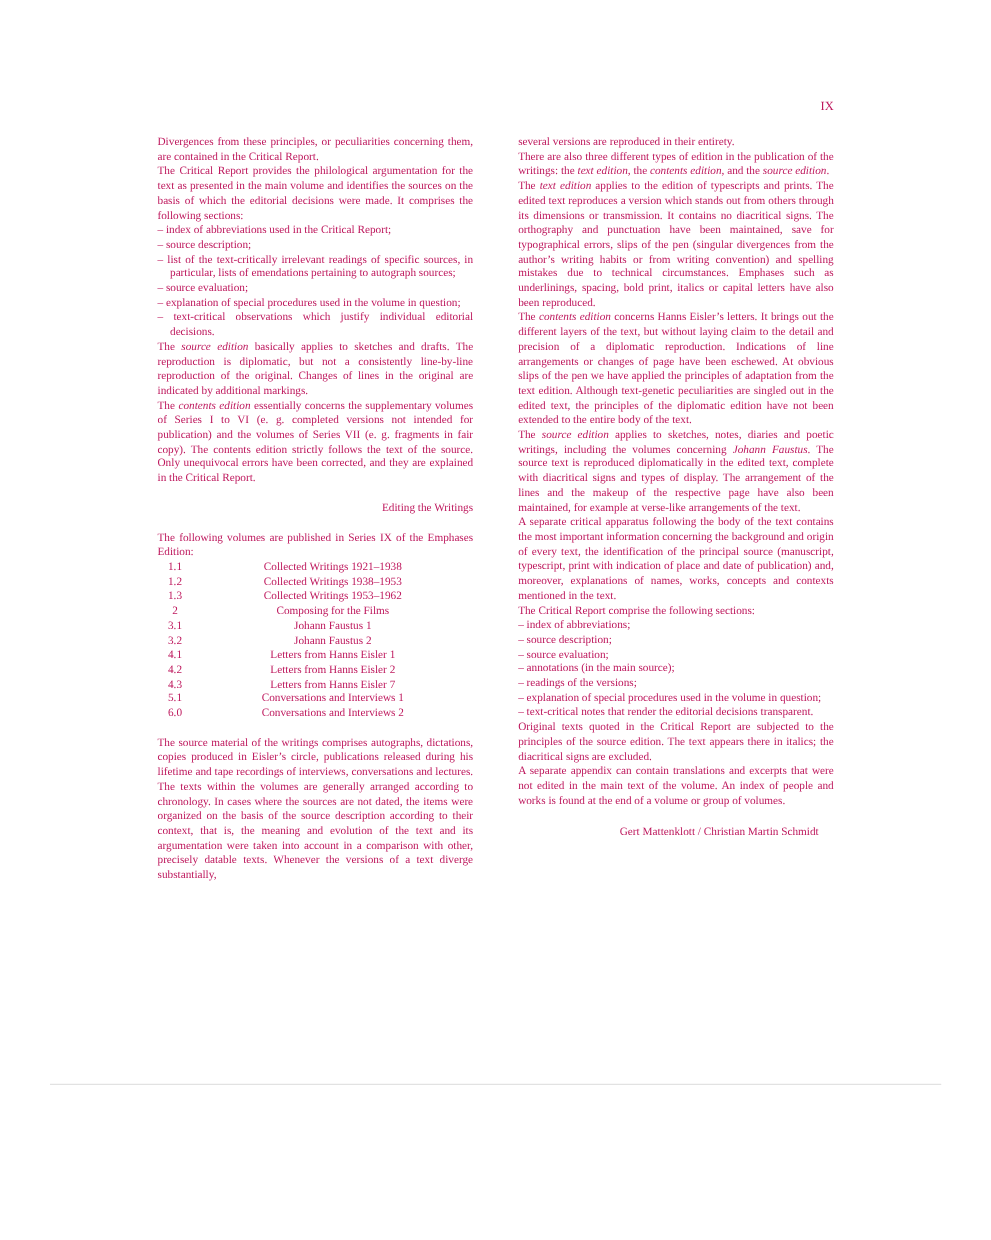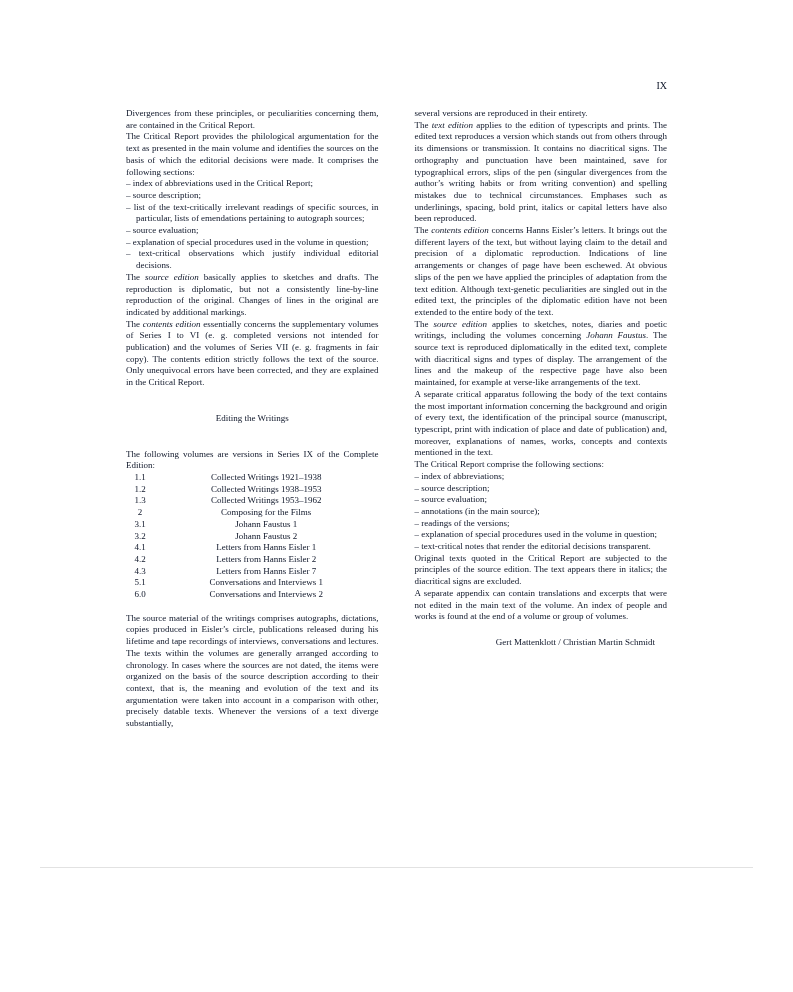--- a/index.html
+++ b/index.html
@@ -6,21 +6,21 @@
     margin: 0;
     padding: 0;
     background: #ffffff;
   }
   .page {
     position: relative;
     width: 793px;
     height: 870px;
     background: #ffffff;
     font-family: "Liberation Serif", "DejaVu Serif", serif;
-    color: #0f172a;
+    color: #be185d;
     overflow: hidden;
   }
   .scan-edge {
     position: absolute;
     left: 40px;
     right: 40px;
     bottom: 2px;
     height: 1px;
     background: #e2e2e2;
   }
@@ -43,22 +43,22 @@
   .col {
     width: 259px;
     font-size: 9px;
     line-height: 11.7px;
     text-align: justify;
   }
   .para {
     margin: 0;
   }
   .heading {
-    margin: 24px 0;
-    text-align: center;
+    margin: 12px 0;
+    text-align: right;
   }
   .dash-list {
     margin: 0;
   }
   .dash-item {
     padding-left: 10px;
     text-indent: -10px;
   }
   .volumes {
     margin: 0;
@@ -97,21 +97,21 @@
             <div class="dash-item">– index of abbreviations used in the Critical Report;</div>
             <div class="dash-item">– source description;</div>
             <div class="dash-item">– list of the text-critically irrelevant readings of specific sources, in particular, lists of emendations pertaining to autograph sources;</div>
             <div class="dash-item">– source evaluation;</div>
             <div class="dash-item">– explanation of special procedures used in the volume in question;</div>
             <div class="dash-item">– text-critical observations which justify individual editorial decisions.</div>
           </div>
           <p class="para">The <i>source edition</i> basically applies to sketches and drafts. The reproduction is diplomatic, but not a consistently line-by-line reproduction of the original. Changes of lines in the original are indicated by additional markings.</p>
           <p class="para">The <i>contents edition</i> essentially concerns the supplementary volumes of Series I to VI (e. g. completed versions not intended for publication) and the volumes of Series VII (e. g. fragments in fair copy). The contents edition strictly follows the text of the source. Only unequivocal errors have been corrected, and they are explained in the Critical Report.</p>
           <p class="heading">Editing the Writings</p>
-          <p class="para">The following volumes are versions in Series IX of the Complete Edition:</p>
+          <p class="para">The following volumes are published in Series IX of the Emphases Edition:</p>
           <div class="volumes">
             <div class="vol-row">
               <span class="vol-num">1.1</span>
               <span class="vol-title">Collected Writings 1921–1938</span>
             </div>
             <div class="vol-row">
               <span class="vol-num">1.2</span>
               <span class="vol-title">Collected Writings 1938–1953</span>
             </div>
             <div class="vol-row">
@@ -149,20 +149,21 @@
             <div class="vol-row">
               <span class="vol-num">6.0</span>
               <span class="vol-title">Conversations and Interviews 2</span>
             </div>
           </div>
           <div class="spacer"></div>
           <p class="para">The source material of the writings comprises autographs, dictations, copies produced in Eisler’s circle, publications released during his lifetime and tape recordings of interviews, conversations and lectures. The texts within the volumes are generally arranged according to chronology. In cases where the sources are not dated, the items were organized on the basis of the source description according to their context, that is, the meaning and evolution of the text and its argumentation were taken into account in a comparison with other, precisely datable texts. Whenever the versions of a text diverge substantially,</p>
         </div>
       <div class="col">
           <p class="para">several versions are reproduced in their entirety.</p>
+          <p class="para">There are also three different types of edition in the publication of the writings: the <i>text edition</i>, the <i>contents edition</i>, and the <i>source edition</i>.</p>
           <p class="para">The <i>text edition</i> applies to the edition of typescripts and prints. The edited text reproduces a version which stands out from others through its dimensions or transmission. It contains no diacritical signs. The orthography and punctuation have been maintained, save for typographical errors, slips of the pen (singular divergences from the author’s writing habits or from writing convention) and spelling mistakes due to technical circumstances. Emphases such as underlinings, spacing, bold print, italics or capital letters have also been reproduced.</p>
           <p class="para">The <i>contents edition</i> concerns Hanns Eisler’s letters. It brings out the different layers of the text, but without laying claim to the detail and precision of a diplomatic reproduction. Indications of line arrangements or changes of page have been eschewed. At obvious slips of the pen we have applied the principles of adaptation from the text edition. Although text-genetic peculiarities are singled out in the edited text, the principles of the diplomatic edition have not been extended to the entire body of the text.</p>
           <p class="para">The <i>source edition</i> applies to sketches, notes, diaries and poetic writings, including the volumes concerning <i>Johann Faustus</i>. The source text is reproduced diplomatically in the edited text, complete with diacritical signs and types of display. The arrangement of the lines and the makeup of the respective page have also been maintained, for example at verse-like arrangements of the text.</p>
           <p class="para">A separate critical apparatus following the body of the text contains the most important information concerning the background and origin of every text, the identification of the principal source (manuscript, typescript, print with indication of place and date of publication) and, moreover, explanations of names, works, concepts and contexts mentioned in the text.</p>
           <p class="para">The Critical Report comprise the following sections:</p>
           <div class="dash-list">
             <div class="dash-item">– index of abbreviations;</div>
             <div class="dash-item">– source description;</div>
             <div class="dash-item">– source evaluation;</div>
             <div class="dash-item">– annotations (in the main source);</div>

